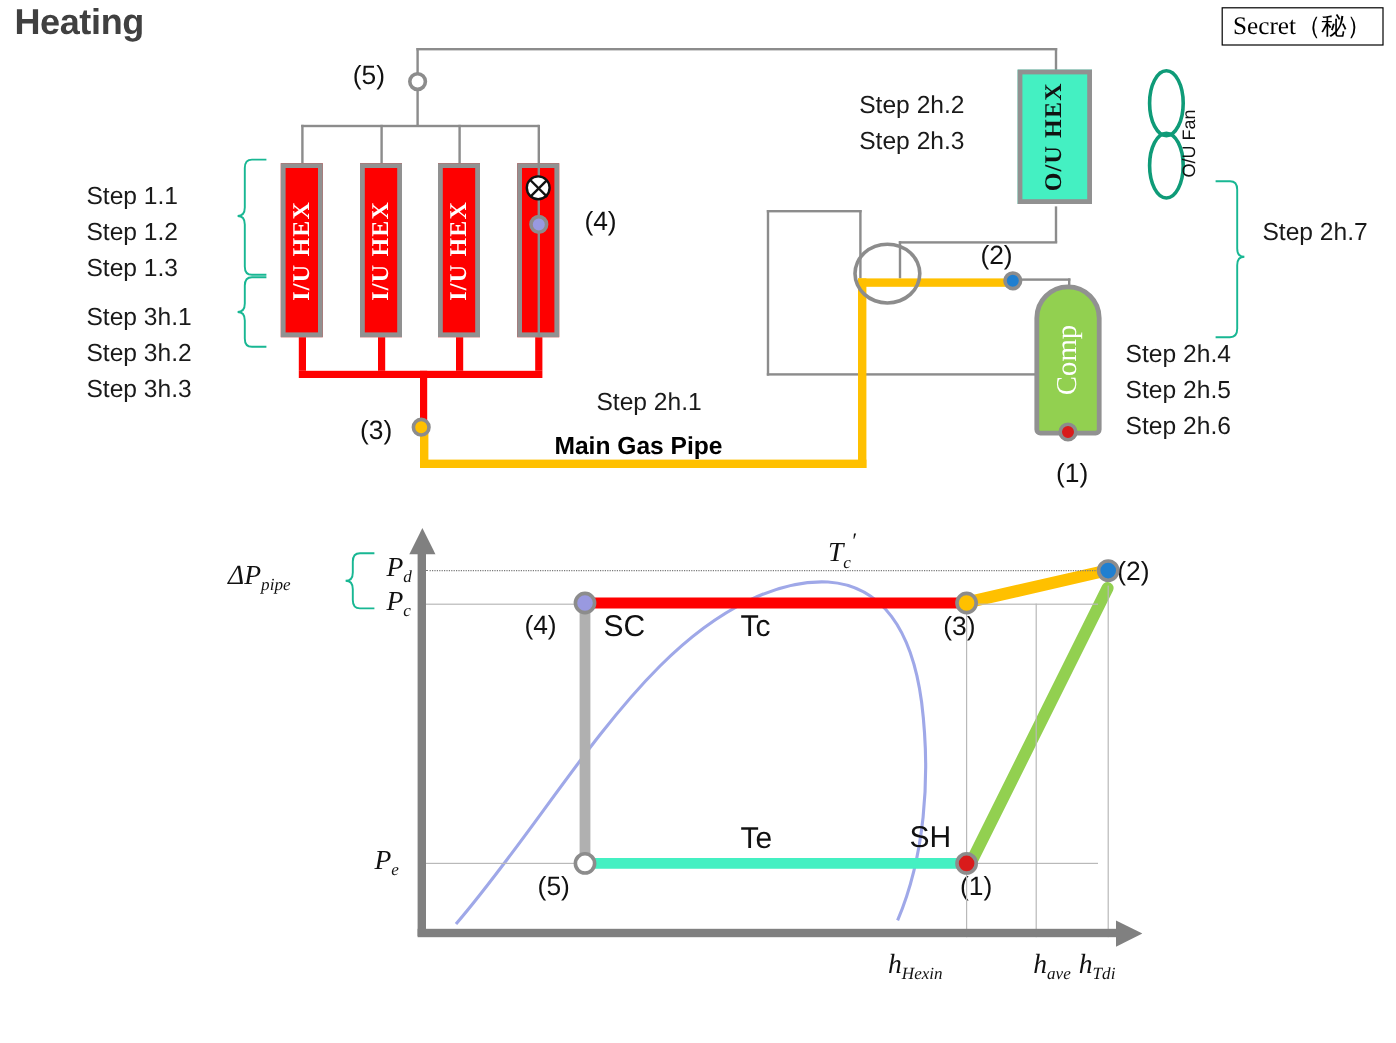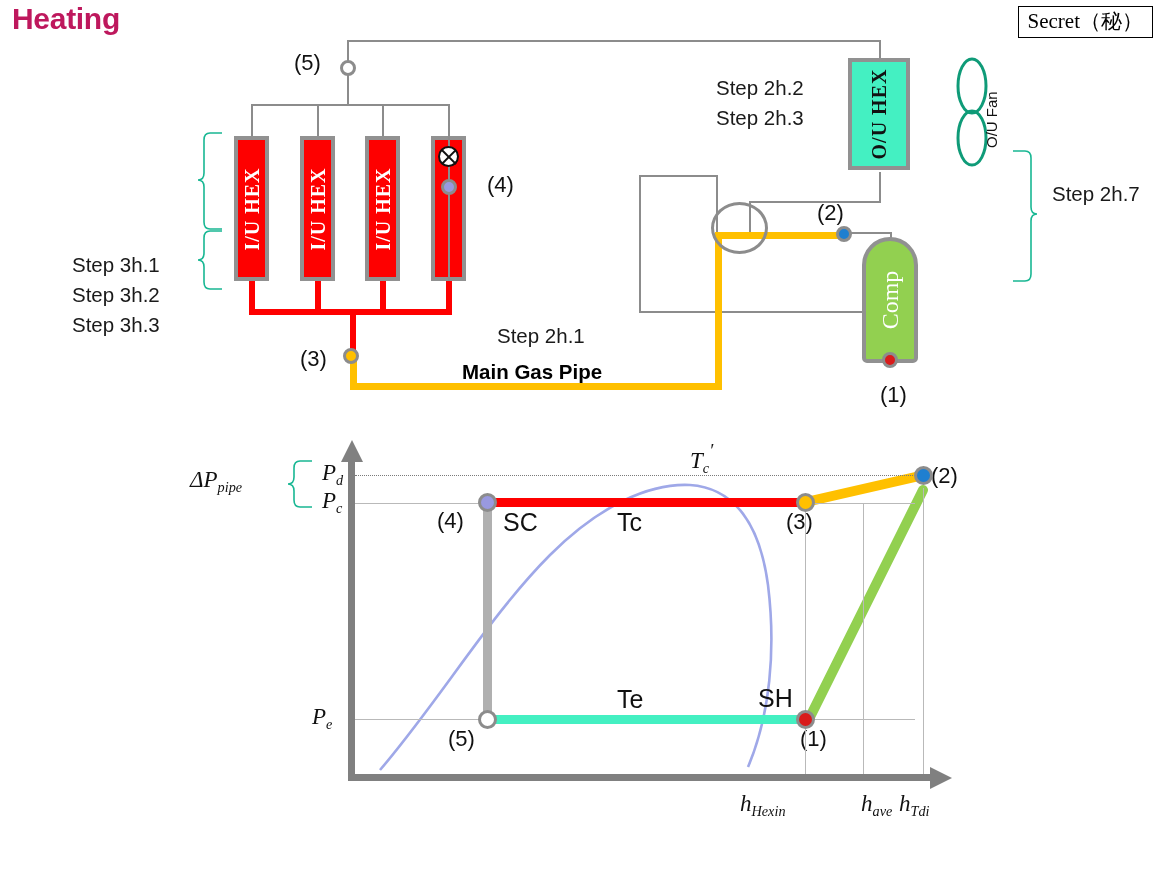--- a/index.html
+++ b/index.html
@@ -14,21 +14,21 @@
     overflow: hidden;
   }
   #root { position: absolute; inset: 0; }
 
   .abs { position: absolute; }
 
   
   #title {
     left: 12px; top: 2px;
     font-size: 30px; font-weight: bold;
-    color: #be185d;
+    color: #404040;
     letter-spacing: -0.3px;
   }
   #secret-badge {
     right: 10px; top: 6px;
     border: 1.6px solid #000;
     padding: 2px 9px 4px 9px;
     font-family: "Liberation Serif", serif;
     font-size: 21px;
     color: #000;
     background: #fff;
@@ -281,28 +281,38 @@
     </svg>
 
     <svg class="abs brace-svg" width="30" height="62" style="left:196px;top:229px;">
       <path d="M26 2 L14 2 Q8 2 8 9 L8 24 Q8 31 2 31 Q8 31 8 38 L8 53 Q8 60 14 60 L26 60" fill="none" stroke="#18b793" stroke-width="1.6"></path>
     </svg>
 
     <svg class="abs brace-svg" width="28" height="134" style="left:1011px;top:149px;">
       <path d="M2 2 L14 2 Q20 2 20 9 L20 58 Q20 65 26 65 Q20 65 20 72 L20 125 Q20 132 14 132 L2 132" fill="none" stroke="#18b793" stroke-width="1.6"></path>
     </svg>
 
+    <div class="abs" style="left:72px;top:149px;">
+      <div class="step-txt">Step 1.1</div>
+      <div class="step-txt">Step 1.2</div>
+      <div class="step-txt">Step 1.3</div>
+    </div>
     <div class="abs" style="left:72px;top:250px;">
       <div class="step-txt">Step 3h.1</div>
       <div class="step-txt">Step 3h.2</div>
       <div class="step-txt">Step 3h.3</div>
     </div>
     <div class="abs" style="left:716px;top:73px;">
       <div class="step-txt">Step 2h.2</div>
       <div class="step-txt">Step 2h.3</div>
+    </div>
+    <div class="abs" style="left:938px;top:281px;">
+      <div class="step-txt">Step 2h.4</div>
+      <div class="step-txt">Step 2h.5</div>
+      <div class="step-txt">Step 2h.6</div>
     </div>
     <div class="abs step-txt" style="left:1052px;top:179px;">Step 2h.7</div>
     <div class="abs step-txt" style="left:497px;top:321px;">Step 2h.1</div>
     <div class="abs bold-lbl" style="left:462px;top:360px;">Main Gas Pipe</div>
   </div>
 
   <div class="abs" id="chart">
 
     <div class="abs axis" style="left:348px;top:30px;width:7px;height:320px;"></div>
     <svg class="abs" width="24" height="22" style="left:340px;top:10px;">

